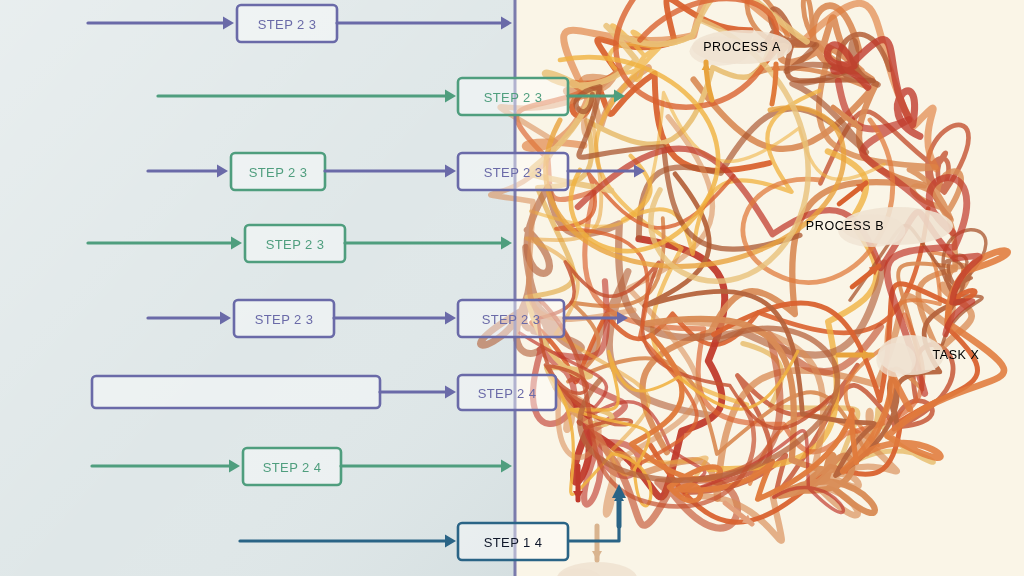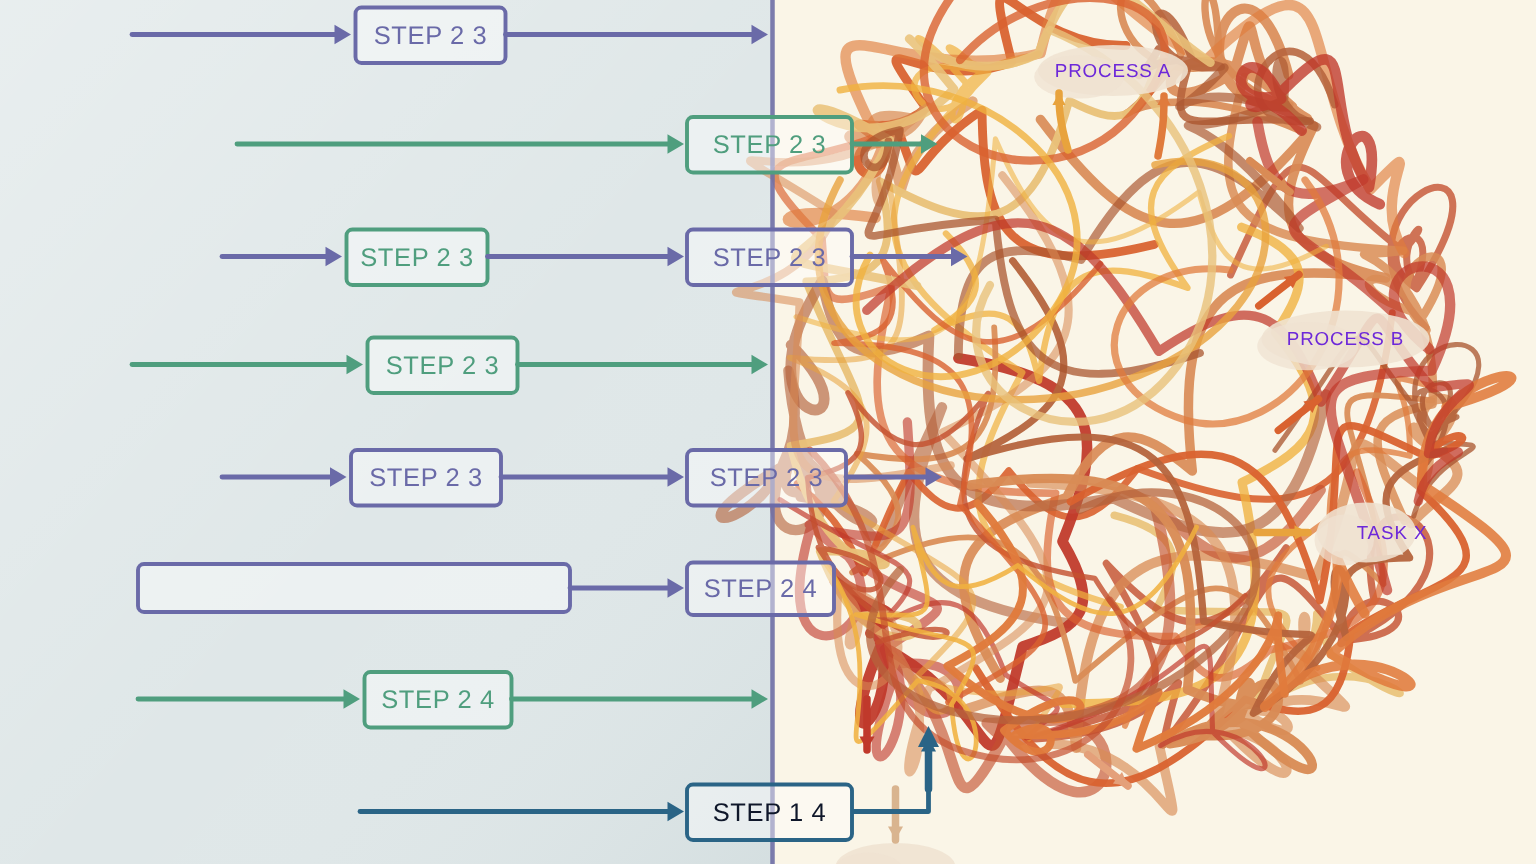--- a/index.html
+++ b/index.html
@@ -5,27 +5,27 @@
   html,body{margin:0;padding:0;}
   body{
     width:1024px;height:576px;overflow:hidden;position:relative;
     font-family:"Liberation Sans","DejaVu Sans",sans-serif;
     background:#dfe7e8;
   }
   #stage{position:absolute;inset:0;width:1024px;height:576px;}
   #stage svg{position:absolute;left:0;top:0;}
   .lbl{
     position:absolute;
-    font-size:17px;
+    font-size:13px;
     letter-spacing:.4px;
     white-space:nowrap;
     pointer-events:none;
   }
   .boxlbl{transform:translate(-50%,-50%);}
-  .pilllbl{transform:translate(-50%,-50%);font-size:12.5px;color:#6d28d9;letter-spacing:.6px;text-align:right;}
+  .pilllbl{transform:translate(-50%,-50%);font-size:12.5px;color:#000000;letter-spacing:.6px;text-align:right;}
 </style>
 </head>
 <body>
 
 <div id="stage">
   <svg id="art" width="1024" height="576" viewBox="0 0 1024 576">
       <rect x="0" y="0" width="1024" height="576" fill="#dfe7e8"></rect>
       <rect x="515" y="0" width="509" height="576" fill="#faf5e7"></rect>
       <defs>
         <linearGradient id="lg" x1="0" y1="0" x2="1" y2="1">
@@ -170,16 +170,16 @@
       <div class="lbl boxlbl" style="left: 513px; top: 96.5px; color: rgb(79, 158, 126);">STEP 2 3</div>
       <div class="lbl boxlbl" style="left: 278px; top: 171.5px; color: rgb(79, 158, 126);">STEP 2 3</div>
       <div class="lbl boxlbl" style="left: 513px; top: 171.5px; color: rgb(106, 106, 168);">STEP 2 3</div>
       <div class="lbl boxlbl" style="left: 295px; top: 243.5px; color: rgb(79, 158, 126);">STEP 2 3</div>
       <div class="lbl boxlbl" style="left: 284px; top: 318.5px; color: rgb(106, 106, 168);">STEP 2 3</div>
       <div class="lbl boxlbl" style="left: 511px; top: 318.5px; color: rgb(106, 106, 168);">STEP 2 3</div>
       <div class="lbl boxlbl" style="left: 507px; top: 392.5px; color: rgb(106, 106, 168);">STEP 2 4</div>
       <div class="lbl boxlbl" style="left: 292px; top: 466.5px; color: rgb(79, 158, 126);">STEP 2 4</div>
       <div class="lbl boxlbl" style="left: 513px; top: 541.5px; color: #0f172a;">STEP 1 4</div>
       <div class="lbl pilllbl" style="left: 742px; top: 47px;">PROCESS A</div>
-      <div class="lbl pilllbl" style="left: 897px; top: 226px;">PROCESS B</div>
-      <div class="lbl pilllbl" style="left: 928px; top: 355px;">TASK X</div>
+      <div class="lbl pilllbl" style="left: 845px; top: 226px;">PROCESS B</div>
+      <div class="lbl pilllbl" style="left: 956px; top: 355px;">TASK X</div>
     </div>
 </div>
 
 </body></html>

